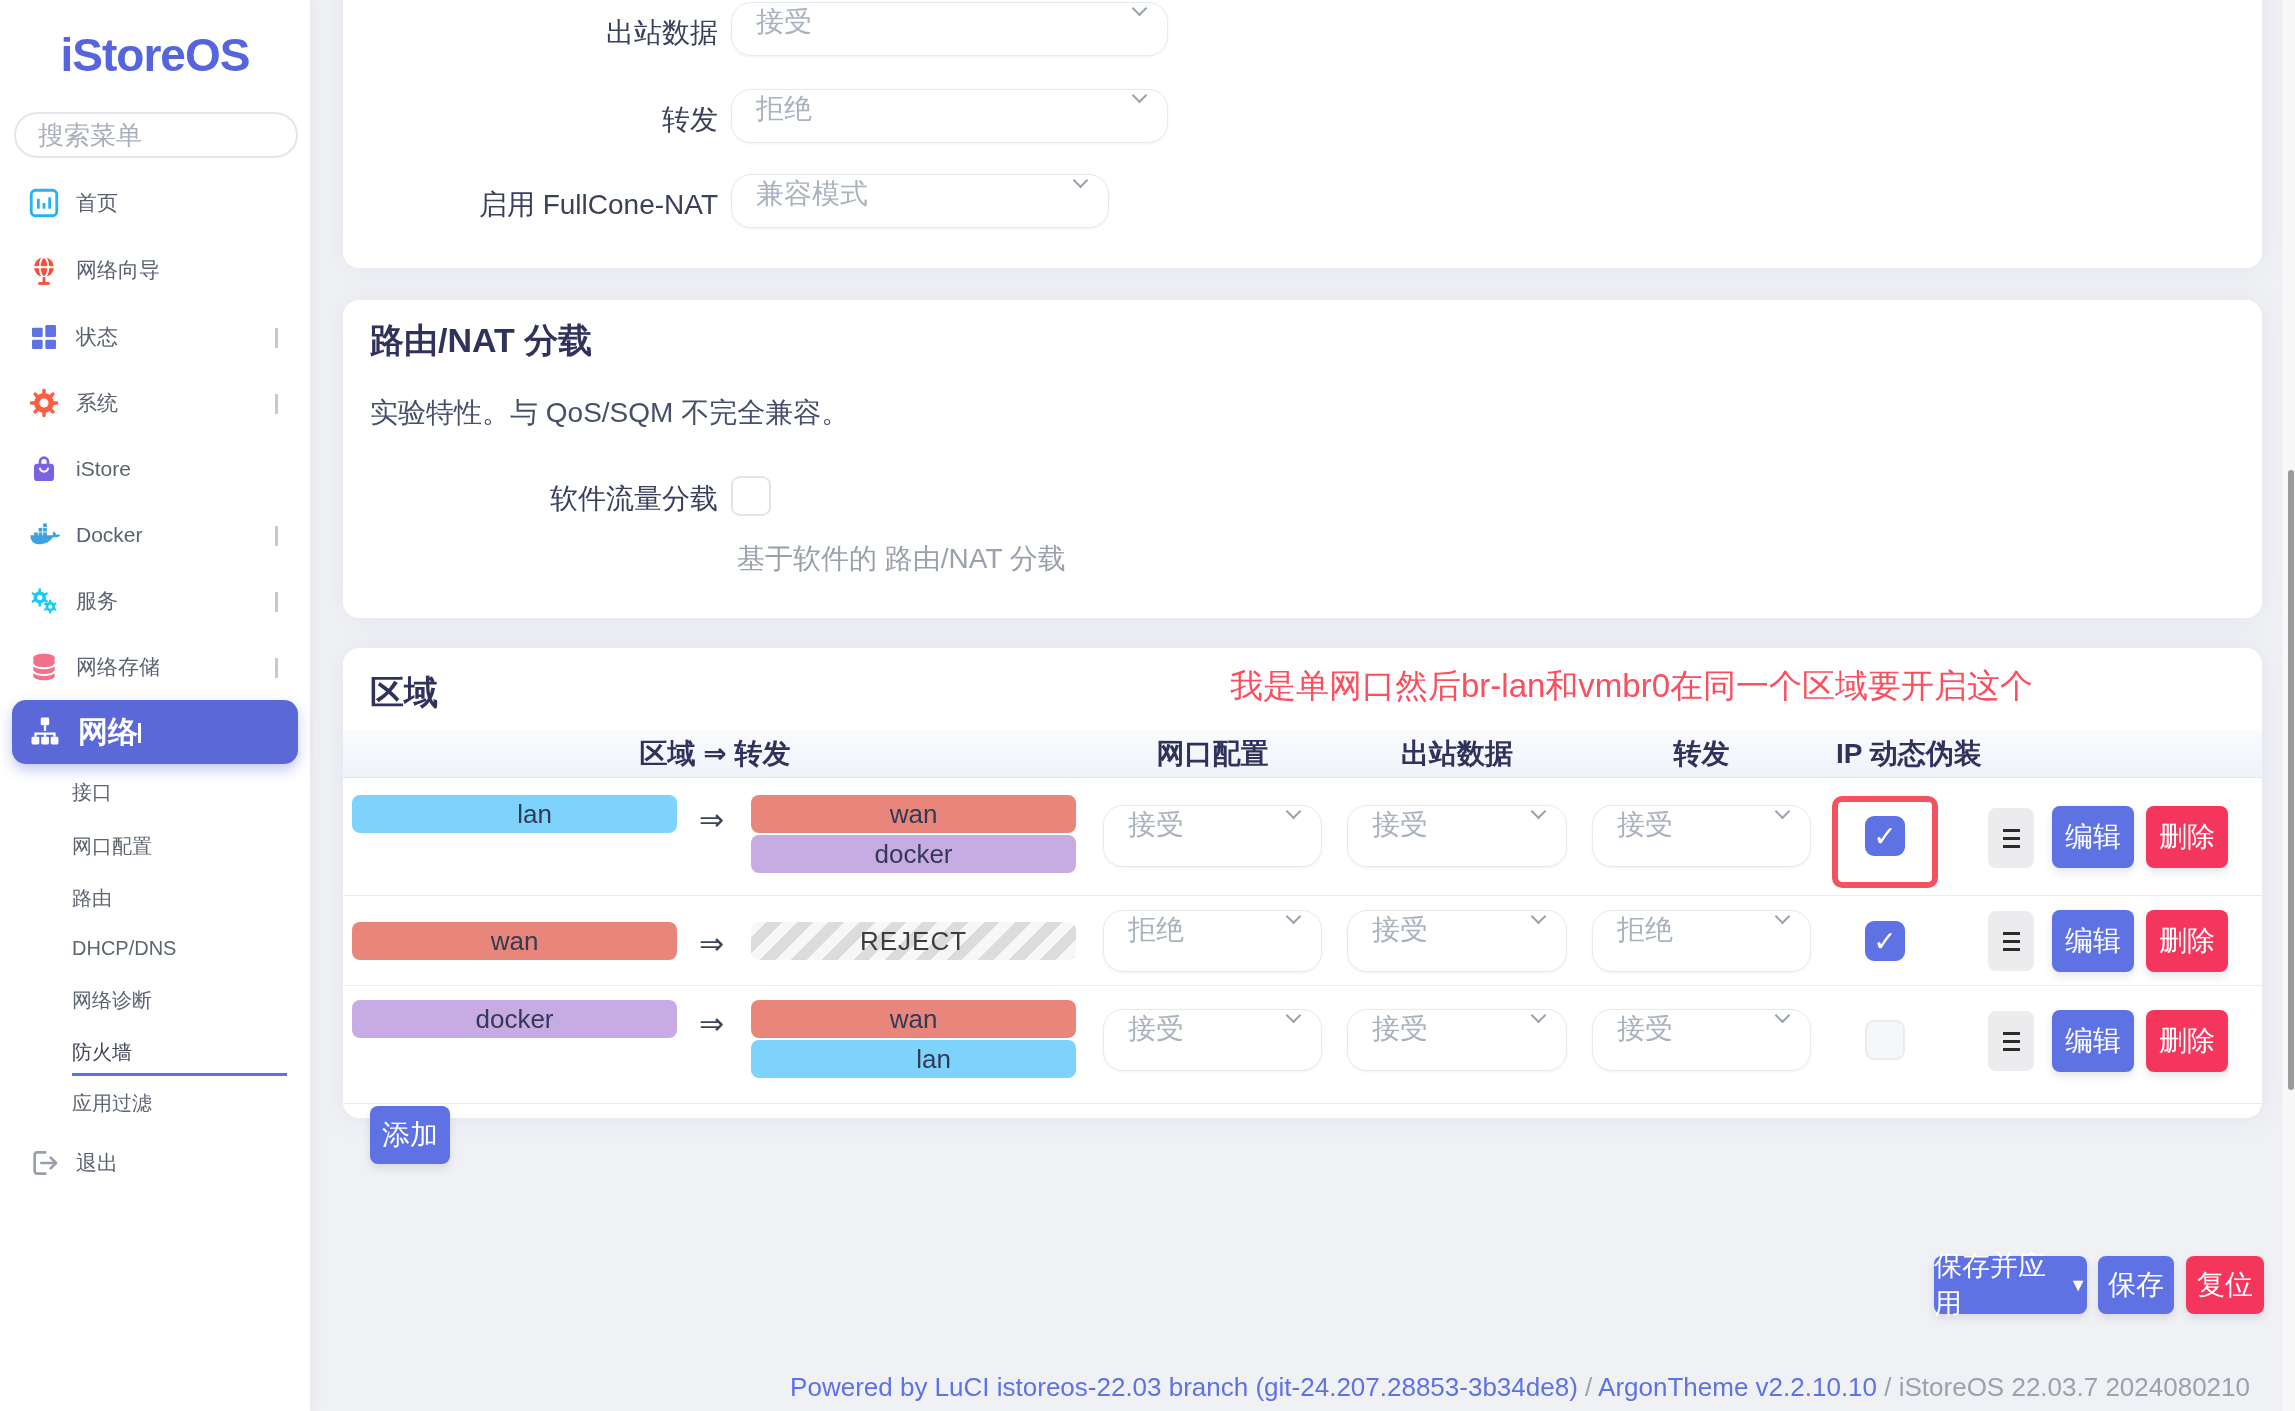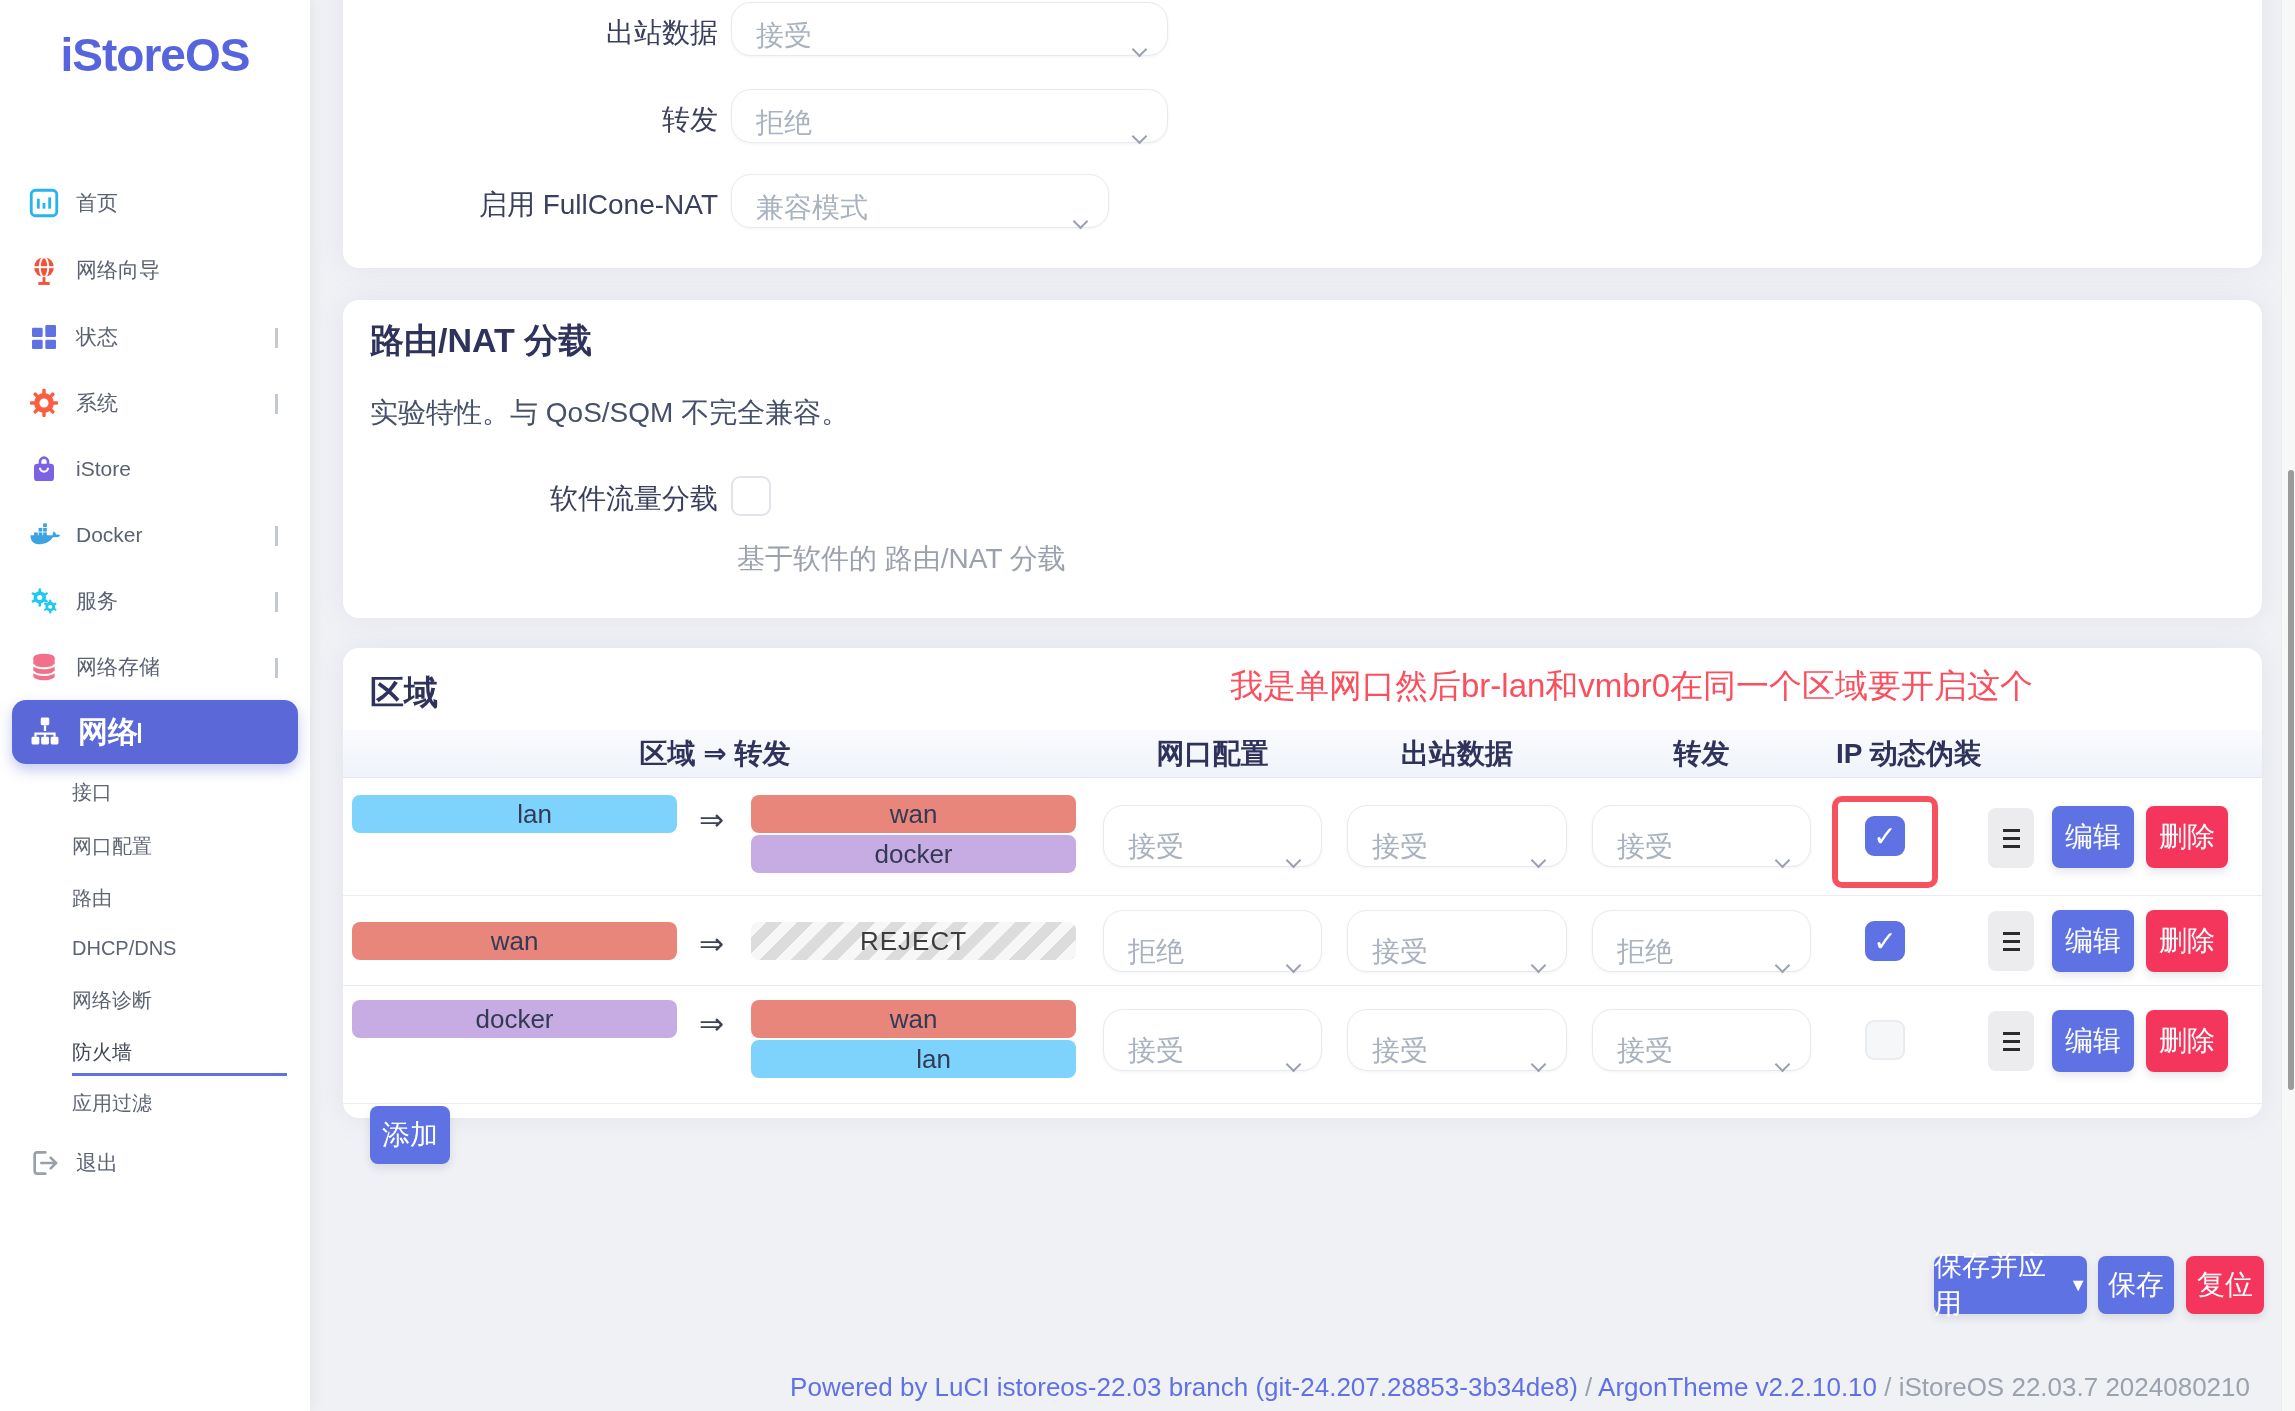--- a/index.html
+++ b/index.html
@@ -32,21 +32,21 @@
   .sub-underline { left:72px; width:215px; height:3px; background:#5e72e4; }
 
   
   #main { left:310px; top:0; width:1985px; height:1411px; }
   .card { position:absolute; left:33px; width:1919px; background:#fff; border-radius:16px;
     box-shadow:0 0 28px rgba(136,152,170,.12); }
 
   .form-label { position:absolute; left:0; width:375px; text-align:right; font-size:28px;
     color:#3a3f5c; font-weight:500; }
   .sel { position:absolute; background:#fff; border:1px solid #e7eaf0; border-radius:20px;
-    box-shadow:0 1px 3px rgba(50,50,93,.06); display:flex; align-items:flex-end; cursor:pointer;gap:32px; }
+    box-shadow:0 1px 3px rgba(50,50,93,.06); display:flex; align-items:flex-start; cursor:pointer;gap:32px; }
   .sel .val { margin-left:24px; font-size:28px; color:#a9b2bf; }
   .sel .schev { margin-left:auto; margin-right:22px; width:11px; height:11px;
     border-right:2.5px solid #9aa2af; border-bottom:2.5px solid #9aa2af; transform:rotate(45deg); }
 
   .card-title { position:absolute; font-size:34px; font-weight:700; color:#2f335c; }
   .desc { position:absolute; font-size:28px; color:#46506a; }
   .helper { position:absolute; font-size:28px; color:#9aa1ad; }
   .cb { position:absolute; width:40px; height:40px; border:2px solid #e1e5ea; border-radius:9px;
     background:#fff; cursor:pointer; }
   .cb.on { background:#5e72e4; border-color:#5e72e4; color:#fff; font-size:28px; font-weight:700;
@@ -83,20 +83,21 @@
   
   .sb-track { left:2281px; top:0; width:14px; height:1411px; background:#f7f7f8;
     border-left:1px solid #ececee; }
   .sb-thumb { left:2288px; top:470px; width:6px; height:620px; background:#9b9b9b; border-radius:3px; }
 </style>
 </head>
 <body>
 
 <div id="sidebar" class="abs">
   <div class="abs logo">iStoreOS</div>
+  <input class="abs search" placeholder="搜索菜单" style="">
 
   <div class="abs nav-item" style="top:174px">
     <span class="ic">
       <svg width="34" height="34" viewBox="0 0 24 24" fill="none" stroke="#25b4f0" stroke-width="2">
         <rect x="3" y="3" width="18" height="18" rx="3"></rect>
         <line x1="8" y1="16" x2="8" y2="9"></line>
           <line x1="12" y1="16" x2="12" y2="12"></line>
           <line x1="16" y1="16" x2="16" y2="8"></line>
       </svg>
       </span>

